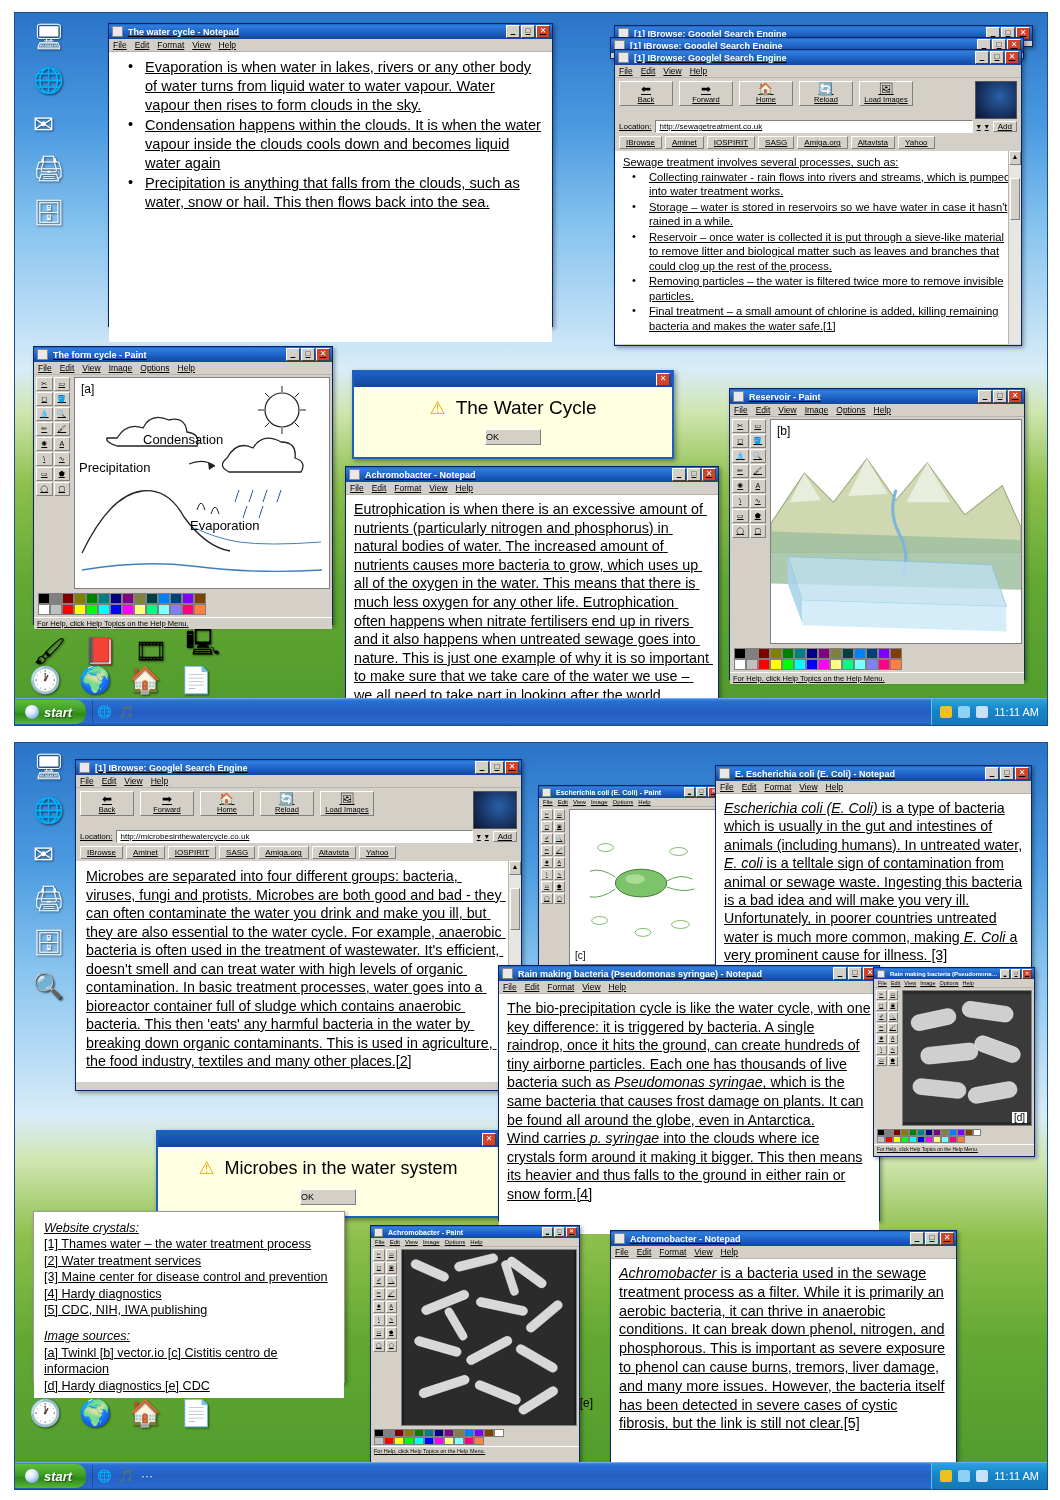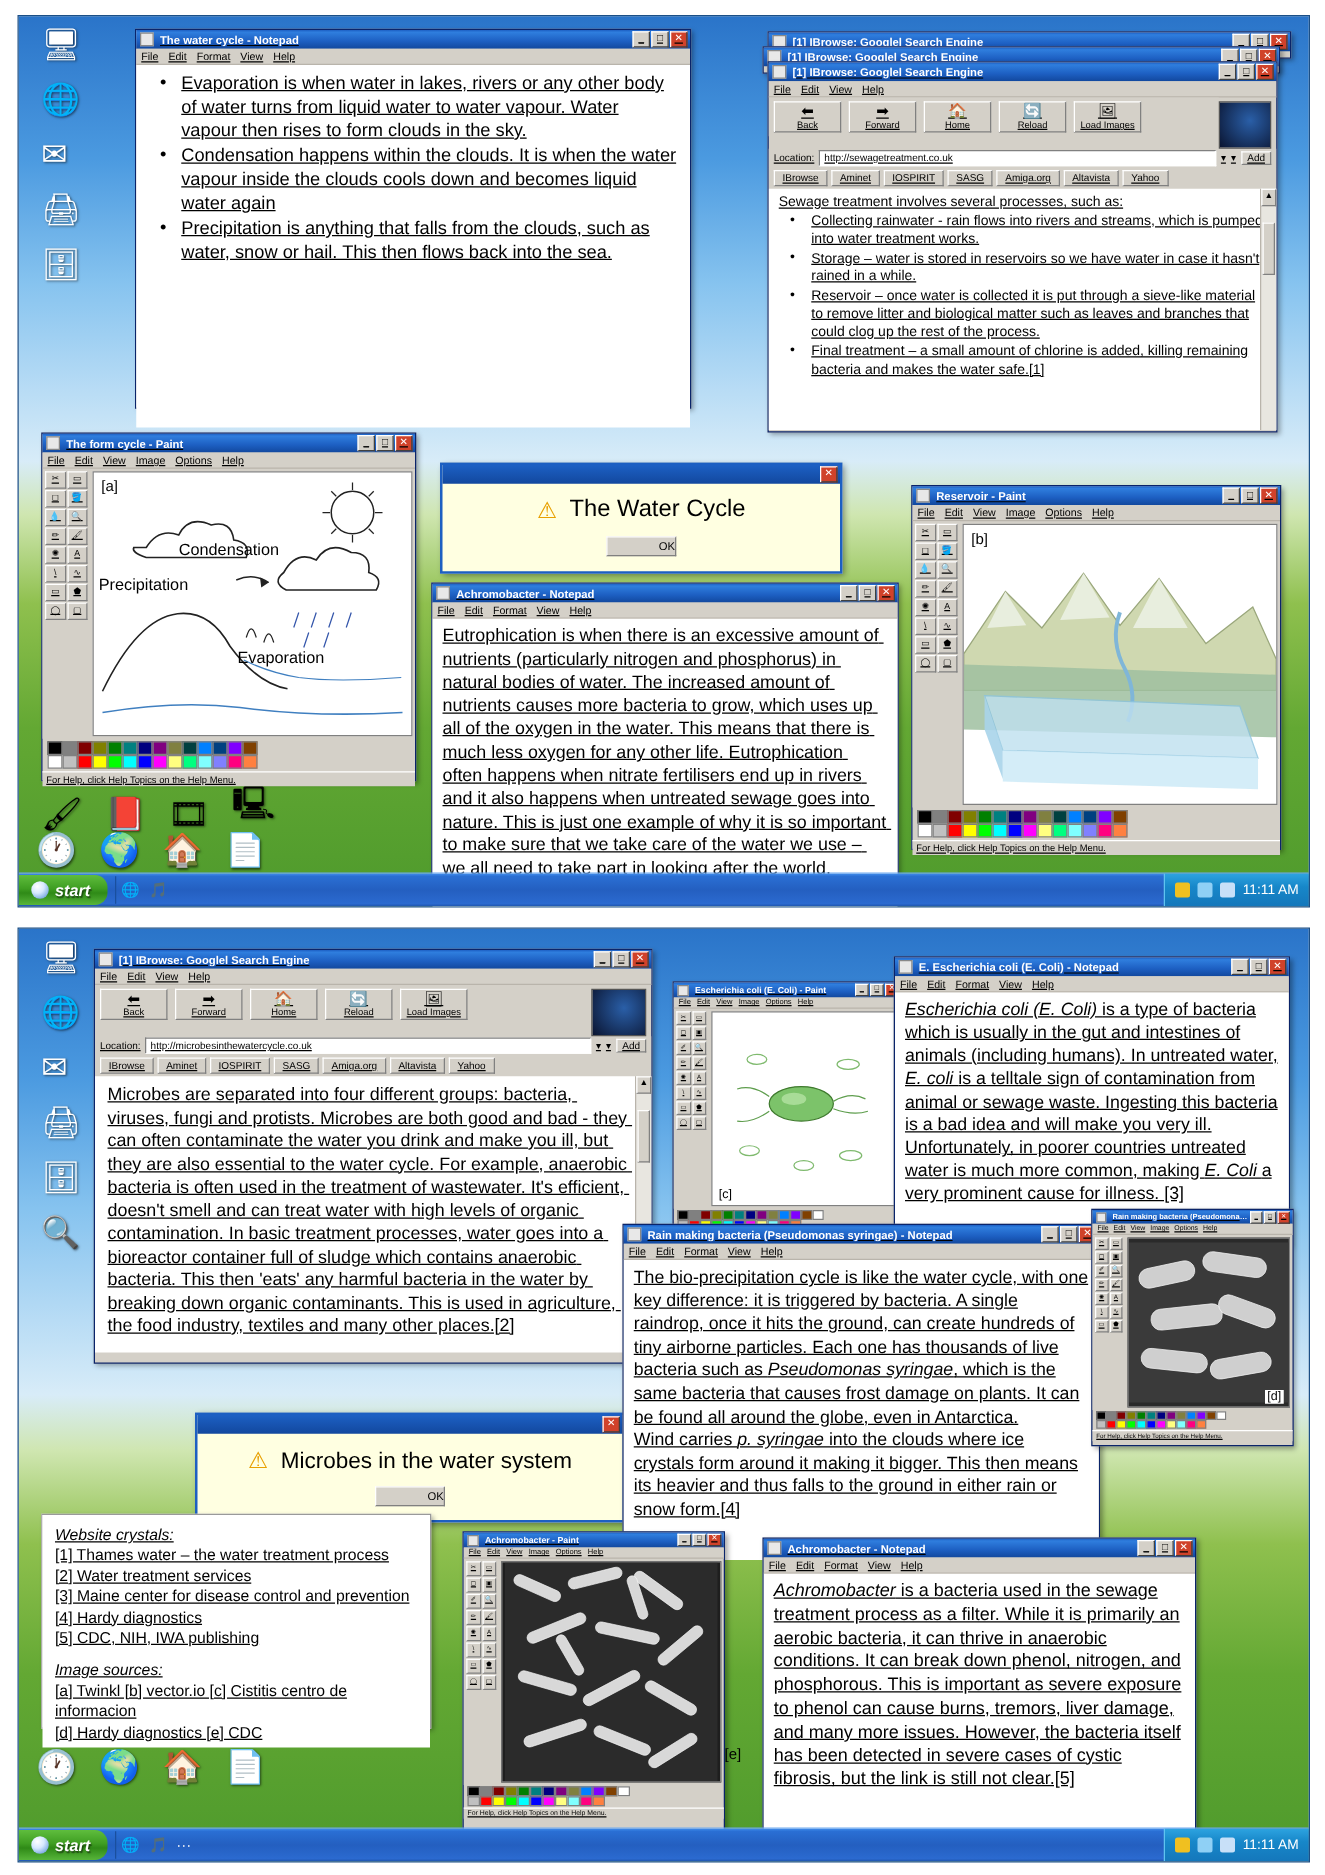--- a/index.html
+++ b/index.html
@@ -68,21 +68,21 @@
   .painttools div{height:12px;border:1px solid #fff;border-right-color:#808080;border-bottom-color:#808080;background:#d4d0c8;font-size:7px;text-align:center;line-height:11px;}
   .palette{display:flex;flex-wrap:wrap;width:168px;}
   .palette i{width:10px;height:9px;border:1px solid #808080;display:block;}
   .statusbar{font-size:7.5px;padding:1px 3px;background:#d4d0c8;border-top:1px solid #fff;color:#000;}
 
   
   .dlg{position:absolute;background:#ffffe1;border:2px solid #1d5fc2;box-shadow:2px 2px 5px rgba(0,0,0,.4);}
   .dlg .tb{background:linear-gradient(to bottom,#1d60c4,#12489e);}
   .dlgbody{display:flex;align-items:center;justify-content:center;gap:10px;padding:10px 0 4px;font-size:19px;}
   .warnico{color:#e8a000;font-size:18px;}
-  .okbtn{display:block;margin:6px auto 8px;width:54px;font-size:9px;padding:2px 0;text-align:right;
+  .okbtn{display:block;margin:6px auto 8px;width:54px;font-size:9px;padding:2px 0;text-align:left;
     border:1px solid #fff;border-right-color:#808080;border-bottom-color:#808080;background:#d4d0c8;}
 
   .scrollv{position:absolute;right:0;top:0;bottom:0;width:12px;background:#e8e6e0;border-left:1px solid #b9b4ab;}
   .scrollv .thumb{margin:13px 1px;height:40px;background:#d4d0c8;border:1px solid #fff;border-right-color:#808080;border-bottom-color:#808080;}
   .arrw{height:12px;background:#d4d0c8;border:1px solid #fff;border-right-color:#808080;border-bottom-color:#808080;font-size:7px;text-align:center;line-height:10px;}
 </style>
 </head>
 <body>
 
 <div class="page">
@@ -225,20 +225,21 @@
       <div>Amiga.org</div>
       <div>Altavista</div>
       <div>Yahoo</div>
     </div>
     <div class="client" style="height:185px;padding:4px 8px;font-size:11.2px;line-height:14.5px;position:relative;">
       <div>Sewage treatment involves several processes, such as:</div>
       <ul class="bul">
         <li>Collecting rainwater - rain flows into rivers and streams, which is pumped into water treatment works.</li>
         <li>Storage – water is stored in reservoirs so we have water in case it hasn't rained in a while.</li>
         <li>Reservoir – once water is collected it is put through a sieve-like material to remove litter and biological matter such as leaves and branches that could clog up the rest of the process.</li>
+        <li>Removing particles – the water is filtered twice more to remove invisible particles.</li>
         <li>Final treatment – a small amount of chlorine is added, killing remaining bacteria and makes the water safe.[1]</li>
       </ul>
       <div class="scrollv">
             <div class="arrw">▲</div>
             <div class="thumb"></div>
           </div>
     </div>
   </div>
 
   <div class="win" style="left:18px;top:333px;width:298px;height:277px;">
@@ -697,21 +698,21 @@
             <span class="bx close">✕</span>
           </span>
     </div>
     <div class="dlgbody" style="font-size:18px;">
       <span class="warnico">⚠</span>
       <span>Microbes in the water system</span>
     </div>
     <div class="okbtn">OK</div>
   </div>
 
-  <div class="win" style="left:483px;top:236px;width:380px;height:254px;">
+  <div class="win" style="left:483px;top:222px;width:380px;height:254px;">
     <div class="tb">
       <span class="tbicon"></span>
       <span class="tt">Rain making bacteria (Pseudomonas syringae) - Notepad</span>
       <span class="btns">
             <span class="bx">_</span>
             <span class="bx">□</span>
             <span class="bx close">✕</span>
           </span>
     </div>
     <div class="menubar">

